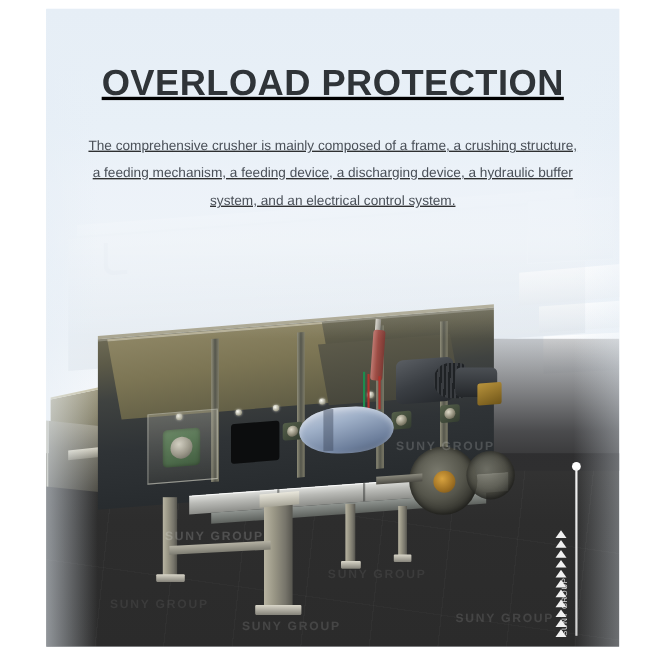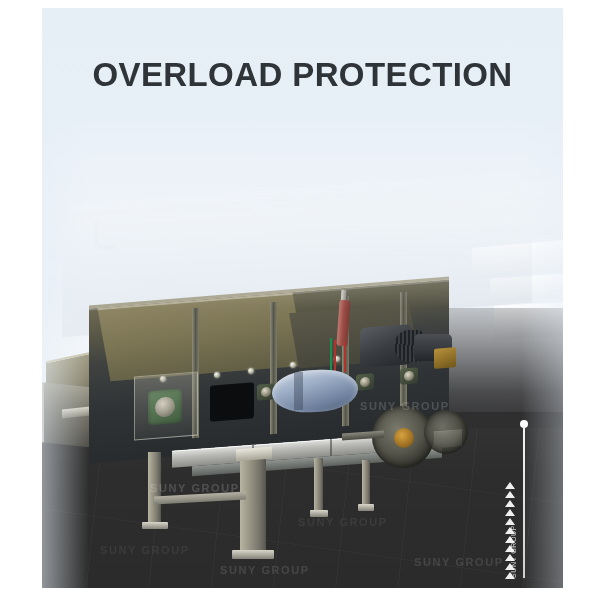--- a/index.html
+++ b/index.html
@@ -43,20 +43,21 @@
   }
 
   
   .text-block {
     position: absolute;
     left: 0;
     top: 0;
     width: 521px;
     z-index: 40;
     text-align: center;
+    text-decoration: underline;
   }
   .title {
     margin: 0;
     padding-top: 48px;
     color: #2f3438;
     font-size: 33px;
     font-weight: bold;
     letter-spacing: 0.4px;
     line-height: 38px;
     text-align: center;
@@ -597,16 +598,17 @@
         </div>
         <div class="scale-text">SUNY GROUP</div>
       </div>
 
     </div>
 
     <div class="text-block">
       <h1 class="title">
         <span class="line">OVERLOAD PROTECTION</span>
       </h1>
+      <p class="desc">The comprehensive crusher is mainly composed of a frame, a crushing structure, a feeding mechanism, a feeding device, a discharging device, a hydraulic buffer system, and an electrical control system.</p>
     </div>
 
   </div>
 </div>
 
 </body></html>

